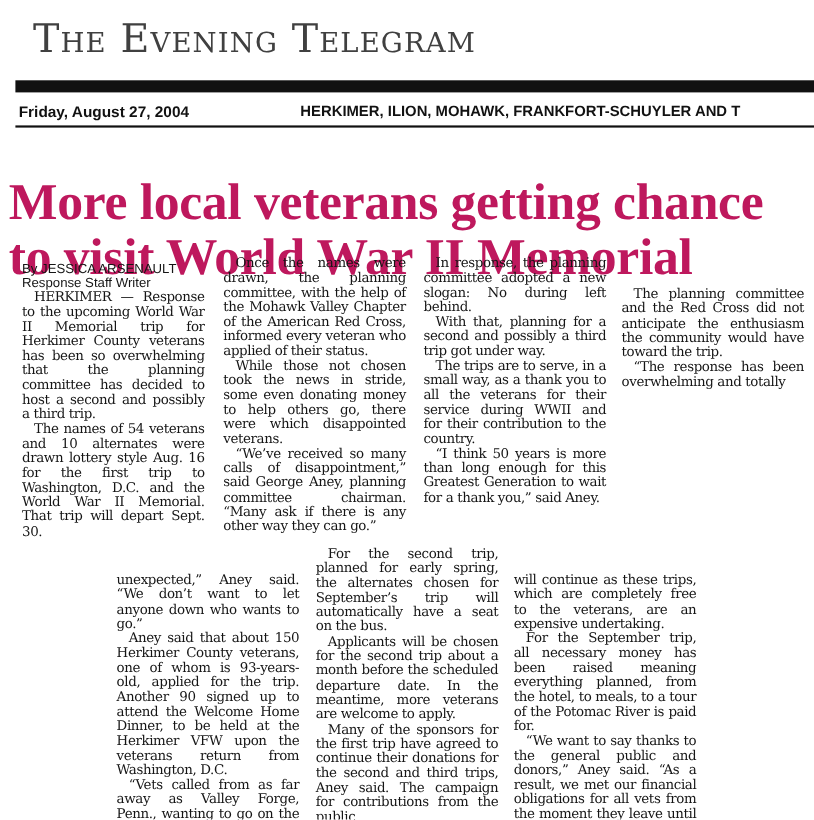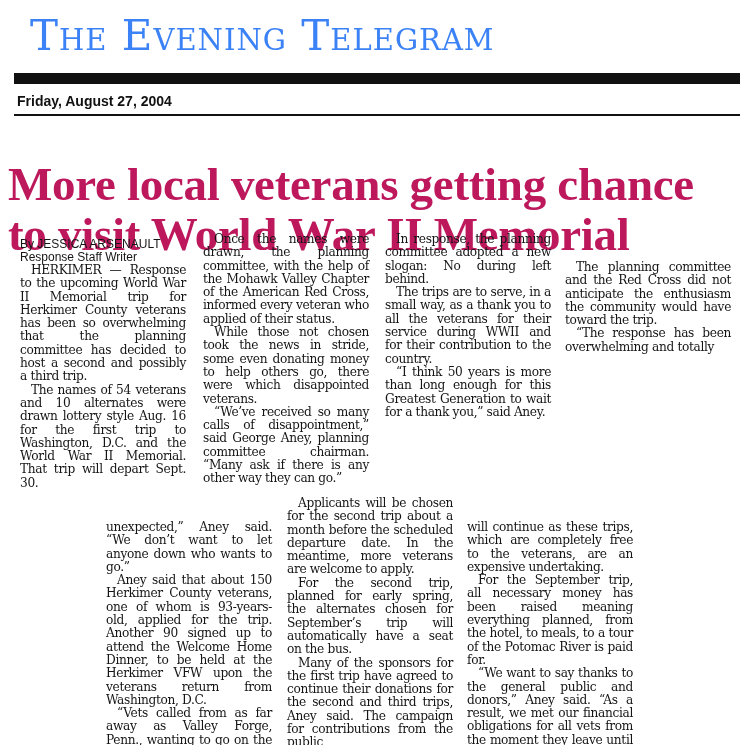--- a/index.html
+++ b/index.html
@@ -1,20 +1,20 @@
 <!DOCTYPE html>
 <html><head>
 <meta charset="utf-8">
 <style>
   html, body { margin: 0; padding: 0; background: #ffffff; }
   body { width: 740px; height: 745px; overflow: hidden; position: relative; color: #111; }
   .masthead {
     position: absolute; left: 30px; top: 6px; width: 700px;
-    font-family: "DejaVu Serif", serif; font-size: 42px; letter-spacing: 1px;
-    font-variant: small-caps; line-height: 60px; color: #3b82f6; white-space: nowrap;
+    font-family: "DejaVu Serif", serif; font-size: 36px; letter-spacing: 1px;
+    font-variant: small-caps; line-height: 60px; color: #404040; white-space: nowrap;
   }
   .rule-thick { position: absolute; left: 14px; top: 73px; width: 726px; height: 11px; background: #111; }
   .dateline {
     position: absolute; left: 11px; top: 90px; width: 726px; height: 22px;
     font-family: "Liberation Sans", sans-serif; font-weight: bold; font-size: 14px;
     white-space: nowrap; overflow: hidden;
   }
   .dateline .date { position: absolute; left: 6px; top: 3px; }
   .dateline .edition { position: absolute; left: 262px; top: 3px; font-size: 13.5px; }
   .rule-thin { position: absolute; left: 14px; top: 114px; width: 726px; height: 2px; background: #111; }
@@ -40,58 +40,60 @@
   #c7 { left: 467px; top: 497px; width: 166px; }
 </style>
 </head>
 <body>
 
 <div>
   <div class="masthead">The Evening Telegram</div>
   <div class="rule-thick"></div>
   <div class="dateline">
     <span class="date">Friday, August 27, 2004</span>
+    <span class="edition">HERKIMER, ILION, MOHAWK, FRANKFORT-SCHUYLER AND T</span>
   </div>
   <div class="rule-thin"></div>
 
   <h1 class="headline">More local veterans getting chance to visit World War II Memorial</h1>
 
   <div class="col" id="c1">
     <p class="byline">By JESSICA ARSENAULT</p>
     <p class="credit">Response Staff Writer</p>
     <p>HERKIMER — Response to the upcoming World War II Memorial trip for Herkimer County veterans has been so overwhelming that the planning committee has decided to host a second and possibly a third trip.</p>
     <p>The names of 54 veterans and 10 alternates were drawn lottery style Aug. 16 for the first trip to Washington, D.C. and the World War II Memorial. That trip will depart Sept. 30.</p>
   </div>
 
   <div class="col" id="c2">
     <p>Once the names were drawn, the planning committee, with the help of the Mohawk Valley Chapter of the American Red Cross, informed every veteran who applied of their status.</p>
     <p>While those not chosen took the news in stride, some even donating money to help others go, there were which disappointed veterans.</p>
     <p>“We’ve received so many calls of disappointment,” said George Aney, planning committee chairman. “Many ask if there is any other way they can go.”</p>
   </div>
 
   <div class="col" id="c3">
     <p>In response, the planning committee adopted a new slogan: No during left behind.</p>
+    <p>With that, planning for a second and possibly a third trip got under way.</p>
     <p>The trips are to serve, in a small way, as a thank you to all the veterans for their service during WWII and for their contribution to the country.</p>
     <p>“I think 50 years is more than long enough for this Greatest Generation to wait for a thank you,” said Aney.</p>
   </div>
 
   <div class="col" id="c4">
     <p>The planning committee and the Red Cross did not anticipate the enthusiasm the community would have toward the trip.</p>
     <p>“The response has been overwhelming and totally</p>
   </div>
 
   <div class="col" id="c5">
     <p class="noindent">unexpected,” Aney said. “We don’t want to let anyone down who wants to go.”</p>
     <p>Aney said that about 150 Herkimer County veterans, one of whom is 93-years-old, applied for the trip. Another 90 signed up to attend the Welcome Home Dinner, to be held at the Herkimer VFW upon the veterans return from Washington, D.C.</p>
     <p>“Vets called from as far away as Valley Forge, Penn., wanting to go on the trip,” said Aney. “Of course it’s only for Herkimer County residents.”</p>
   </div>
 
   <div class="col" id="c6">
+    <p>For the second trip, planned for early spring, the alternates chosen for September’s trip will automatically have a seat on the bus.</p>
     <p>Applicants will be chosen for the second trip about a month before the scheduled departure date. In the meantime, more veterans are welcome to apply.</p>
-    <p>For the second trip, planned for early spring, the alternates chosen for September’s trip will automatically have a seat on the bus.</p>
     <p>Many of the sponsors for the first trip have agreed to continue their donations for the second and third trips, Aney said. The campaign for contributions from the public</p>
   </div>
 
   <div class="col" id="c7">
     <p class="noindent">will continue as these trips, which are completely free to the veterans, are an expensive undertaking.</p>
     <p>For the September trip, all necessary money has been raised meaning everything planned, from the hotel, to meals, to a tour of the Potomac River is paid for.</p>
     <p>“We want to say thanks to the general public and donors,” Aney said. “As a result, we met our financial obligations for all vets from the moment they leave until they return.”</p>
   </div>
 </div>
 

